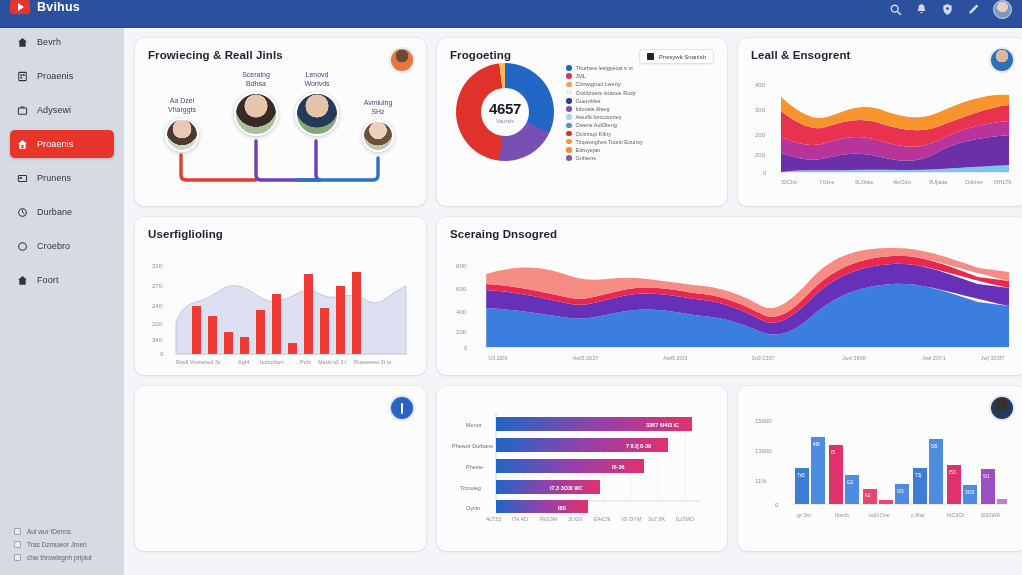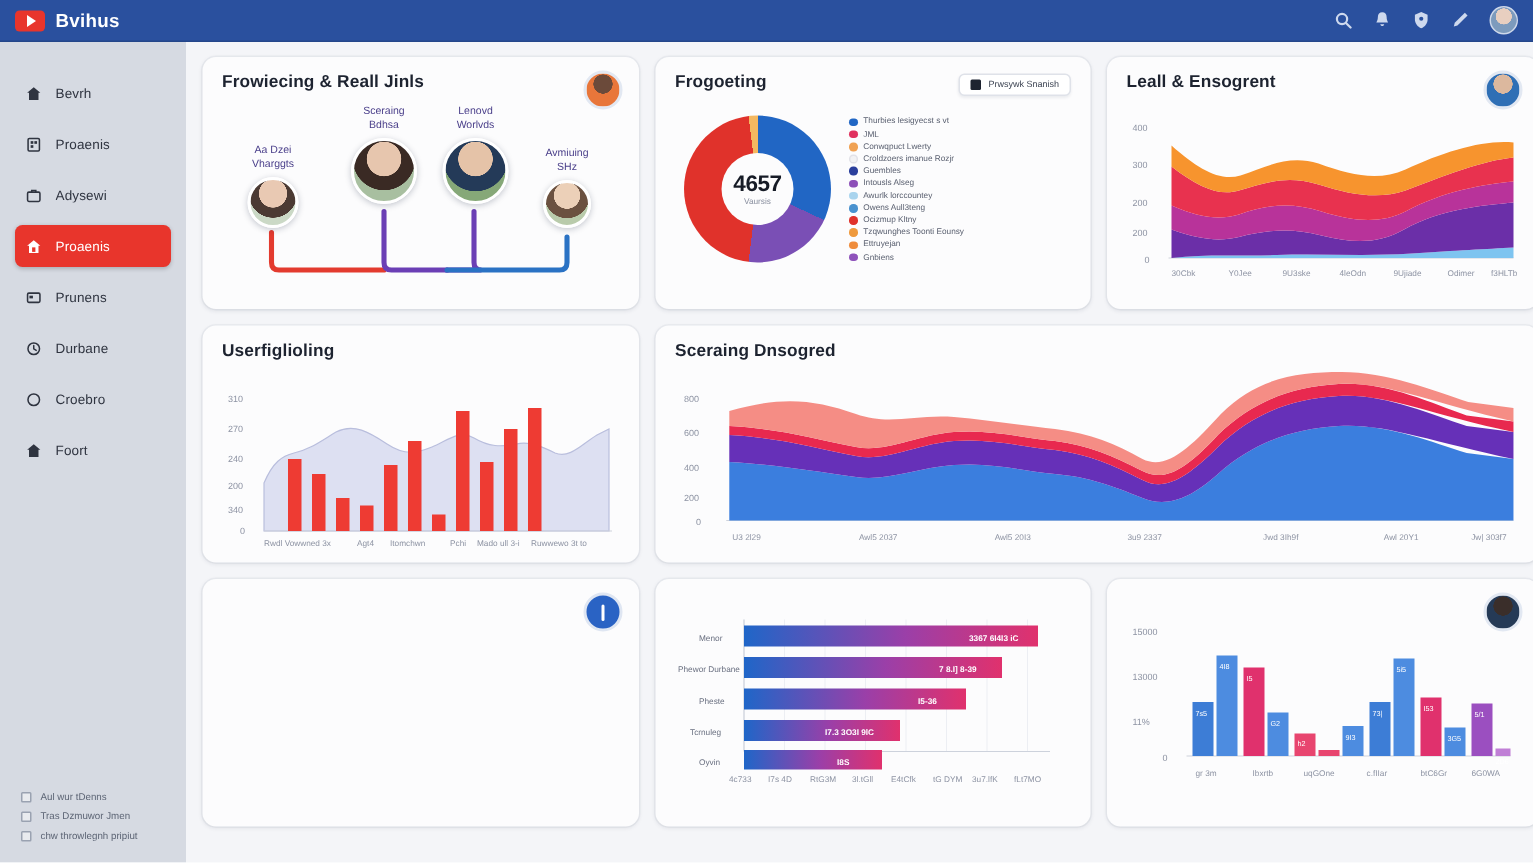--- a/index.html
+++ b/index.html
@@ -7,21 +7,21 @@
   html, body {
     width: 1022px; height: 575px;
     font-family: "Liberation Sans", sans-serif;
     background: #ffffff; overflow: hidden;
   }
   .app { position: relative; width: 1022px; height: 575px; display: flex; flex-direction: column; }
 
   
   .topbar {
     height: 28px; background: #2a509e; flex: 0 0 28px;
-    display: flex; align-items: center; padding: 0 10px;
+    display: flex; align-items: flex-start; padding: 0 10px;
     border-bottom: 1px solid #24468a;
   }
   .brand { display: flex; align-items: center; gap: 7px; }
   .brand-mark {
     width: 20px; height: 14px; background: #e8352c; border-radius: 3px;
     display: flex; align-items: center; justify-content: center;
   }
   .brand-mark i {
     width: 0; height: 0; border-left: 6px solid #fff;
     border-top: 4px solid transparent; border-bottom: 4px solid transparent;
@@ -36,21 +36,21 @@
     background: radial-gradient(circle at 50% 35%, #e8cfc0 0 38%, #7d9bbd 39% 100%);
     border: 1.5px solid #cfd9ea;
   }
 
   
   .body { flex: 1; display: flex; min-height: 0; background: #f4f5f8; }
 
   
   .sidebar {
     width: 124px; flex: 0 0 124px; background: #d6dae2;
-    display: flex; flex-direction: column; padding-top: 20px;
+    display: flex; flex-direction: column; 
     position: relative;
   }
   .nav-item {
     height: 28px; margin: 0 10px; padding: 0 7px;
     display: flex; align-items: center; gap: 9px;
     border-radius: 5px; color: #2f3440; font-size: 9px;
     margin-bottom: 0;
   }
   .nav-item.active { background: #e8352c; color: #fff; box-shadow: 0 1px 3px rgba(0,0,0,.2); }
   .nav-ico { width: 11px; height: 11px; flex: 0 0 11px; display: block; }
@@ -112,21 +112,21 @@
   .f1 { background: radial-gradient(circle at 50% 30%, #e9c9b3 0 36%, #4b3a33 37% 62%, #cbd9c6 63% 100%); }
   .f2 { background: radial-gradient(circle at 50% 30%, #e7c6ae 0 33%, #3a2a24 34% 60%, #a8bfa0 61% 100%); }
   .f3 { background: radial-gradient(circle at 50% 30%, #e5c3a8 0 33%, #243a58 34% 62%, #86a878 63% 100%); }
   .f4 { background: radial-gradient(circle at 50% 30%, #ecd0b8 0 36%, #6b5140 37% 62%, #b9cbab 63% 100%); }
   .node-label {
     font-size: 7px; color: #4a3f8a; line-height: 1.25;
     margin-bottom: 3px; white-space: pre-line;
   }
 
   
-  .donut-wrap { display: flex; align-items: center; height: 125px; }
+  .donut-wrap { display: flex; height: 125px; }
   .donut {
     position: relative; width: 98px; height: 98px; border-radius: 50%;
     margin-left: 6px; flex: 0 0 98px;
   }
   .donut .hole {
     position: absolute; inset: 25px; border-radius: 50%; background: #fcfcfd;
     display: flex; flex-direction: column; align-items: center; justify-content: center;
   }
   .donut-value { font-size: 15px; font-weight: bold; color: #161b26; letter-spacing: -.3px; }
   .donut-sub { font-size: 5.5px; color: #8a90a0; margin-top: 1px; }

